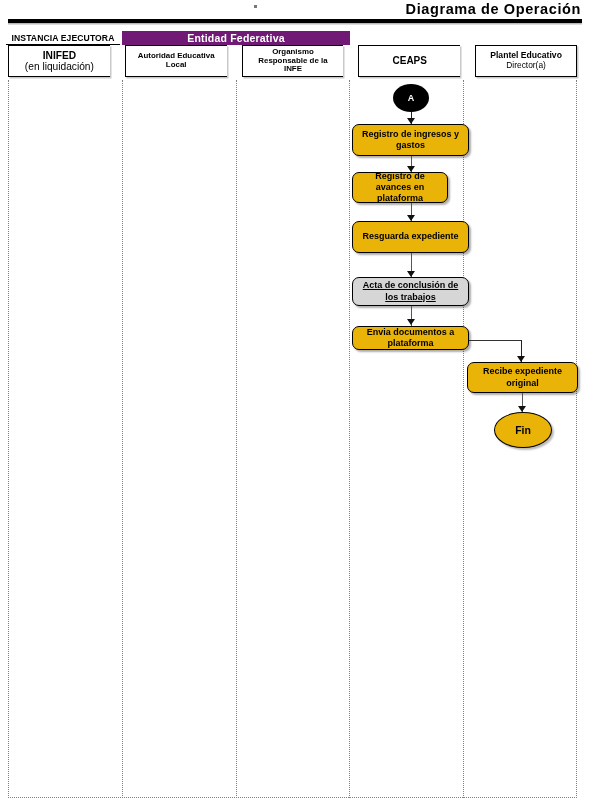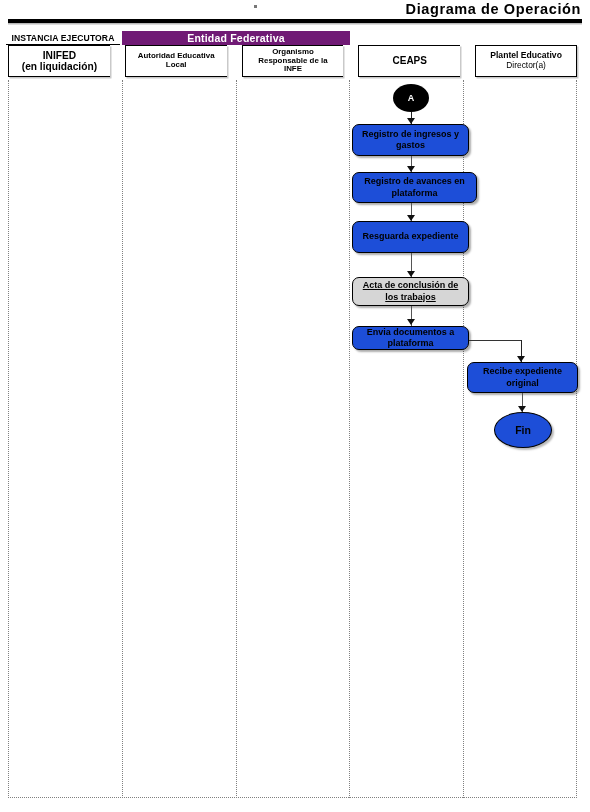--- a/index.html
+++ b/index.html
@@ -93,21 +93,21 @@
     align-items: center;
     justify-content: center;
     text-align: center;
     line-height: 1.12;
     background: #fff;
     box-shadow: 1.5px 1.5px 0 0 #c9c9c9;
   }
   .hcell:last-child { border-right: 1.4px solid #000; }
   .hcell-w { width: 113.8px; }
   .hcell .l1 { font-size: 10.2px; font-weight: bold; }
-  .hcell .l2 { font-size: 10.2px; font-weight: bold; }
+  .hcell .l2 { font-size: 10.2px; font-weight: normal; }
   .hcell.small .l1, .hcell.small .l2, .hcell.small .l3 { font-size: 7.9px; font-weight: bold; }
   .hcell.sub .l2 { font-size: 8.4px; font-weight: normal; }
   .hcell.ceaps .l1 { font-size: 10px; font-weight: bold; }
   .hcell.plantel .l1 { font-size: 8.6px; font-weight: bold; }
 
   
   #lanes {
     position: absolute;
     left: 8px;
     top: 80px;
@@ -129,21 +129,21 @@
     height: 0;
     border-top: 1px dotted #808080;
   }
 
   
   .node {
     position: absolute;
     box-sizing: border-box;
     border: 1.5px solid #000;
     border-radius: 7px;
-    background: #1d4ed8;
+    background: #eab308;
     display: flex;
     align-items: center;
     justify-content: center;
     text-align: center;
     font-size: 9px;
     font-weight: bold;
     line-height: 1.25;
     color: #000;
     box-shadow: 2px 2px 2px rgba(0,0,0,0.32);
     padding: 0 4px;
@@ -158,21 +158,21 @@
     display: flex;
     align-items: center;
     justify-content: center;
     font-size: 9px;
     font-weight: bold;
   }
   .terminator {
     position: absolute;
     border: 1.5px solid #000;
     border-radius: 50%;
-    background: #1d4ed8;
+    background: #eab308;
     display: flex;
     align-items: center;
     justify-content: center;
     font-size: 10.5px;
     font-weight: bold;
     color: #000;
     box-shadow: 2px 2px 2px rgba(0,0,0,0.28);
   }
 
   
@@ -247,21 +247,21 @@
 <div class="connector-circle" style="left:393px; top:84px; width:36px; height:28px;">A</div>
 
 <div class="vline dark" style="left:410.5px; top:112px; height:12px;"></div>
 <div class="arrowhead" style="left:406.5px; top:118px;"></div>
 
 <div class="node" style="left:352px; top:124px; width:117px; height:32px;">Registro de ingresos y gastos</div>
 
 <div class="vline" style="left:410.5px; top:156px; height:17px;"></div>
 <div class="arrowhead" style="left:406.5px; top:166px;"></div>
 
-<div class="node" style="left:352px; top:172px; width:125px; height:31px;">Registro de avances en plataforma</div>
+<div class="node" style="left:352px; top:172px; width:96px; height:31px;">Registro de avances en plataforma</div>
 
 <div class="vline" style="left:410.5px; top:203px; height:19px;"></div>
 <div class="arrowhead" style="left:406.5px; top:215px;"></div>
 
 <div class="node" style="left:352px; top:221px; width:117px; height:32px;">Resguarda expediente</div>
 
 <div class="vline" style="left:410.5px; top:253px; height:24px;"></div>
 <div class="arrowhead" style="left:406.5px; top:271px;"></div>
 
 <div class="node gray" style="left:352px; top:277px; width:117px; height:29px;text-decoration:underline;">Acta de conclusión de los trabajos</div>

